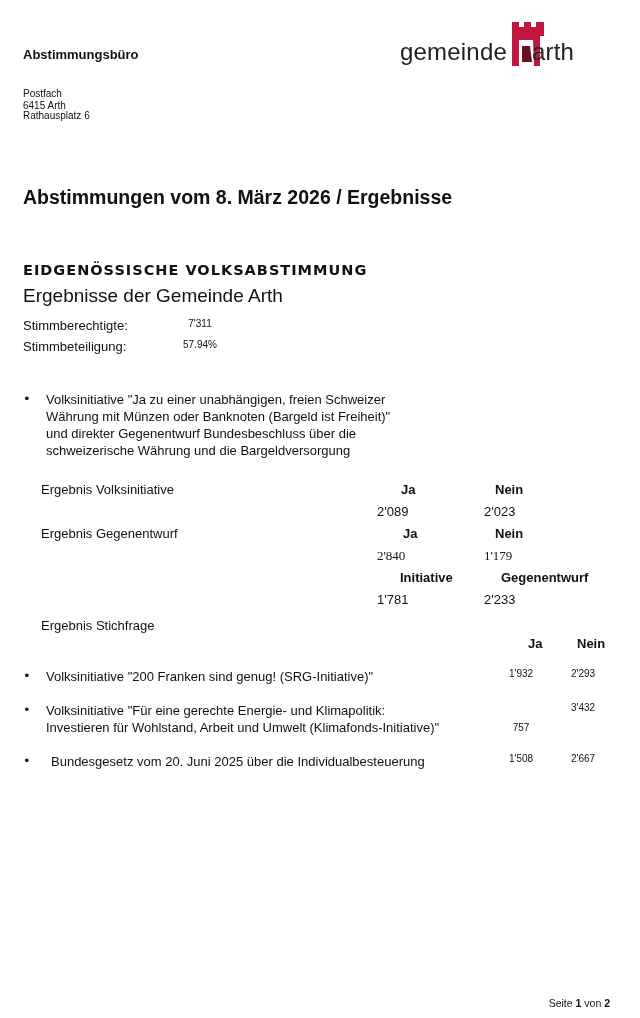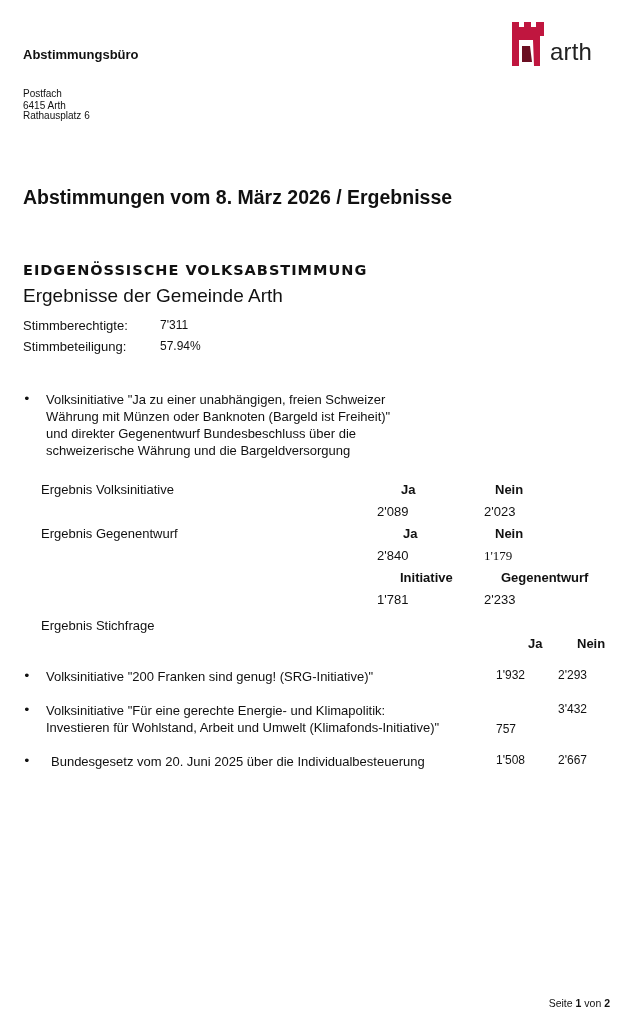--- a/index.html
+++ b/index.html
@@ -11,40 +11,41 @@
     .abs { position: absolute; white-space: nowrap; }
     .cond { font-family: "Liberation Sans", "DejaVu Sans", sans-serif; }
     .office { left: 23px; top: 47px; font-size: 13px; font-weight: bold; }
     .addr { left: 23px; font-size: 10px; line-height: 12px; }
     .logo { left: 400px; top: 20px; width: 200px; height: 52px; }
     .logo-text { position: absolute; top: 18px; font-size: 24px; color: #222; letter-spacing: 0.2px; }
     .title { left: 23px; top: 186px; font-size: 19.5px; font-weight: bold; }
     .section-title { left: 23px; top: 262px; font-size: 14.5px; font-weight: bold; letter-spacing: 1px; }
     .sub { left: 23px; top: 285px; font-size: 19px; }
     .lbl { font-size: 13px; }
-    .val { font-size: 12px; text-align: left; }
+    .val { font-size: 10px; text-align: center; }
     .bold { font-weight: bold; }
     .bullet { font-size: 13px; }
     .txt { font-size: 13px; line-height: 17.5px; }
     .footer { right: 30px; top: 997px; font-size: 10.5px; }
   </style>
 </head>
 <body>
 
 <div class="abs office cond">Abstimmungsbüro</div>
 <div class="abs addr cond" style="top:78px;margin-top:32px;">Rathausplatz 6</div>
 <div class="abs addr cond" style="top:88px;">Postfach</div>
 <div class="abs addr cond" style="top:100px;">6415 Arth</div>
 
 <div class="abs logo">
+  <span class="logo-text cond" style="left:0px;">gemeinde</span>
   <svg class="abs" style="left:110px; top:2px;" width="36" height="46" viewBox="0 0 36 46">
     <path d="M2 0 H9 V5 H14 V0 H21 V5 H26 V0 H34 V14 H30 V44 L24 44 L23 18 H9 V44 H2 Z" fill="#c0163f"></path>
     <path d="M12 24 H20 L22 40 H12 Z" fill="#6b0f22"></path>
   </svg>
-  <span class="logo-text cond" style="left:150px;">arth</span>
+  <span class="logo-text cond" style="left:132px;">arth</span>
 </div>
 
 <div class="abs title cond">Abstimmungen vom 8. März 2026 / Ergebnisse</div>
 
 <div class="abs section-title">EIDGENÖSSISCHE VOLKSABSTIMMUNG</div>
 <div class="abs sub cond">Ergebnisse der Gemeinde Arth</div>
 
 <div class="abs lbl cond" style="left:23px; top:318px;">Stimmberechtigte:</div>
 <div class="abs val cond" style="left:160px; width:80px; top:318px;">7'311</div>
 <div class="abs lbl cond" style="left:23px; top:339px;">Stimmbeteiligung:</div>
@@ -58,21 +59,21 @@
 
 <div class="abs lbl cond" style="left:41px; top:482px;">Ergebnis Volksinitiative</div>
 <div class="abs lbl cond bold" style="left:401px; top:482px;">Ja</div>
 <div class="abs lbl cond bold" style="left:495px; top:482px;">Nein</div>
 <div class="abs lbl cond" style="left:377px; top:504px;">2'089</div>
 <div class="abs lbl cond" style="left:484px; top:504px;">2'023</div>
 
 <div class="abs lbl cond" style="left:41px; top:526px;">Ergebnis Gegenentwurf</div>
 <div class="abs lbl cond bold" style="left:403px; top:526px;">Ja</div>
 <div class="abs lbl cond bold" style="left:495px; top:526px;">Nein</div>
-<div class="abs lbl cond" style="left:377px; top:548px;">2'840</div>
+<div class="abs lbl cond" style="left:377px; top:548px;font-family:Liberation Serif, serif;">2'840</div>
 <div class="abs lbl cond" style="left:484px; top:548px;font-family:Liberation Serif, serif;">1'179</div>
 
 <div class="abs lbl cond" style="left:41px; top:570px;margin-top:48px;">Ergebnis Stichfrage</div>
 <div class="abs lbl cond bold" style="left:400px; top:570px;">Initiative</div>
 <div class="abs lbl cond bold" style="left:501px; top:570px;">Gegenentwurf</div>
 <div class="abs lbl cond" style="left:377px; top:592px;">1'781</div>
 <div class="abs lbl cond" style="left:484px; top:592px;">2'233</div>
 
 <div class="abs lbl cond bold" style="left:528px; top:636px;">Ja</div>
 <div class="abs lbl cond bold" style="left:577px; top:636px;">Nein</div>

